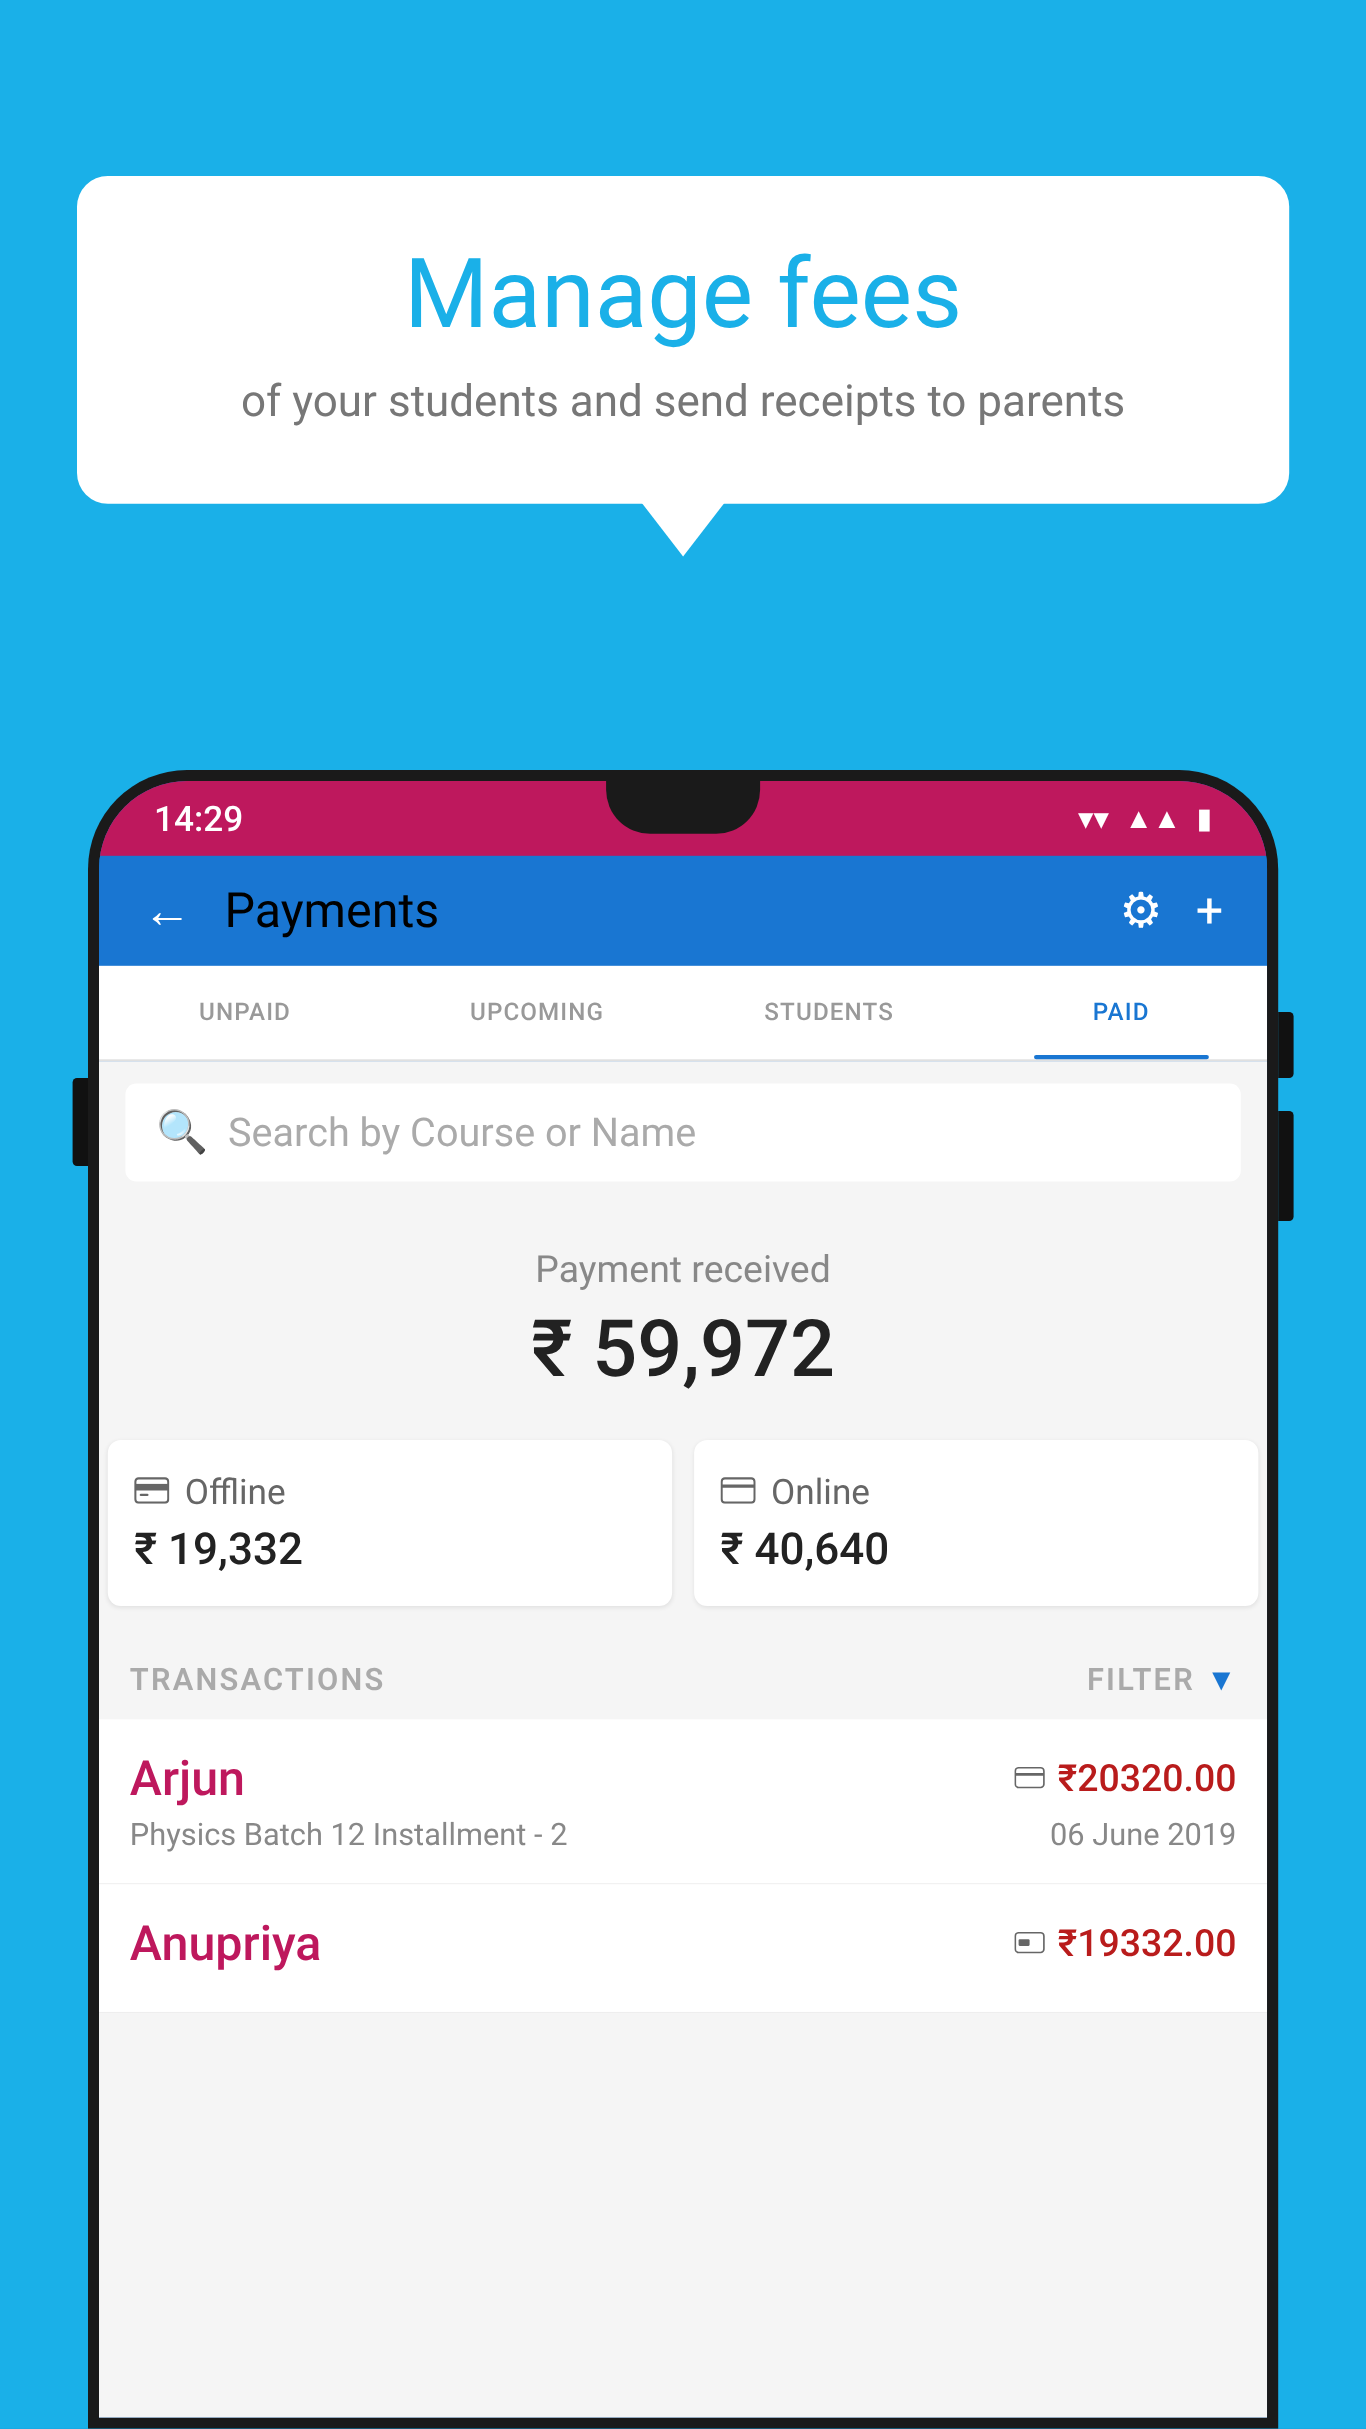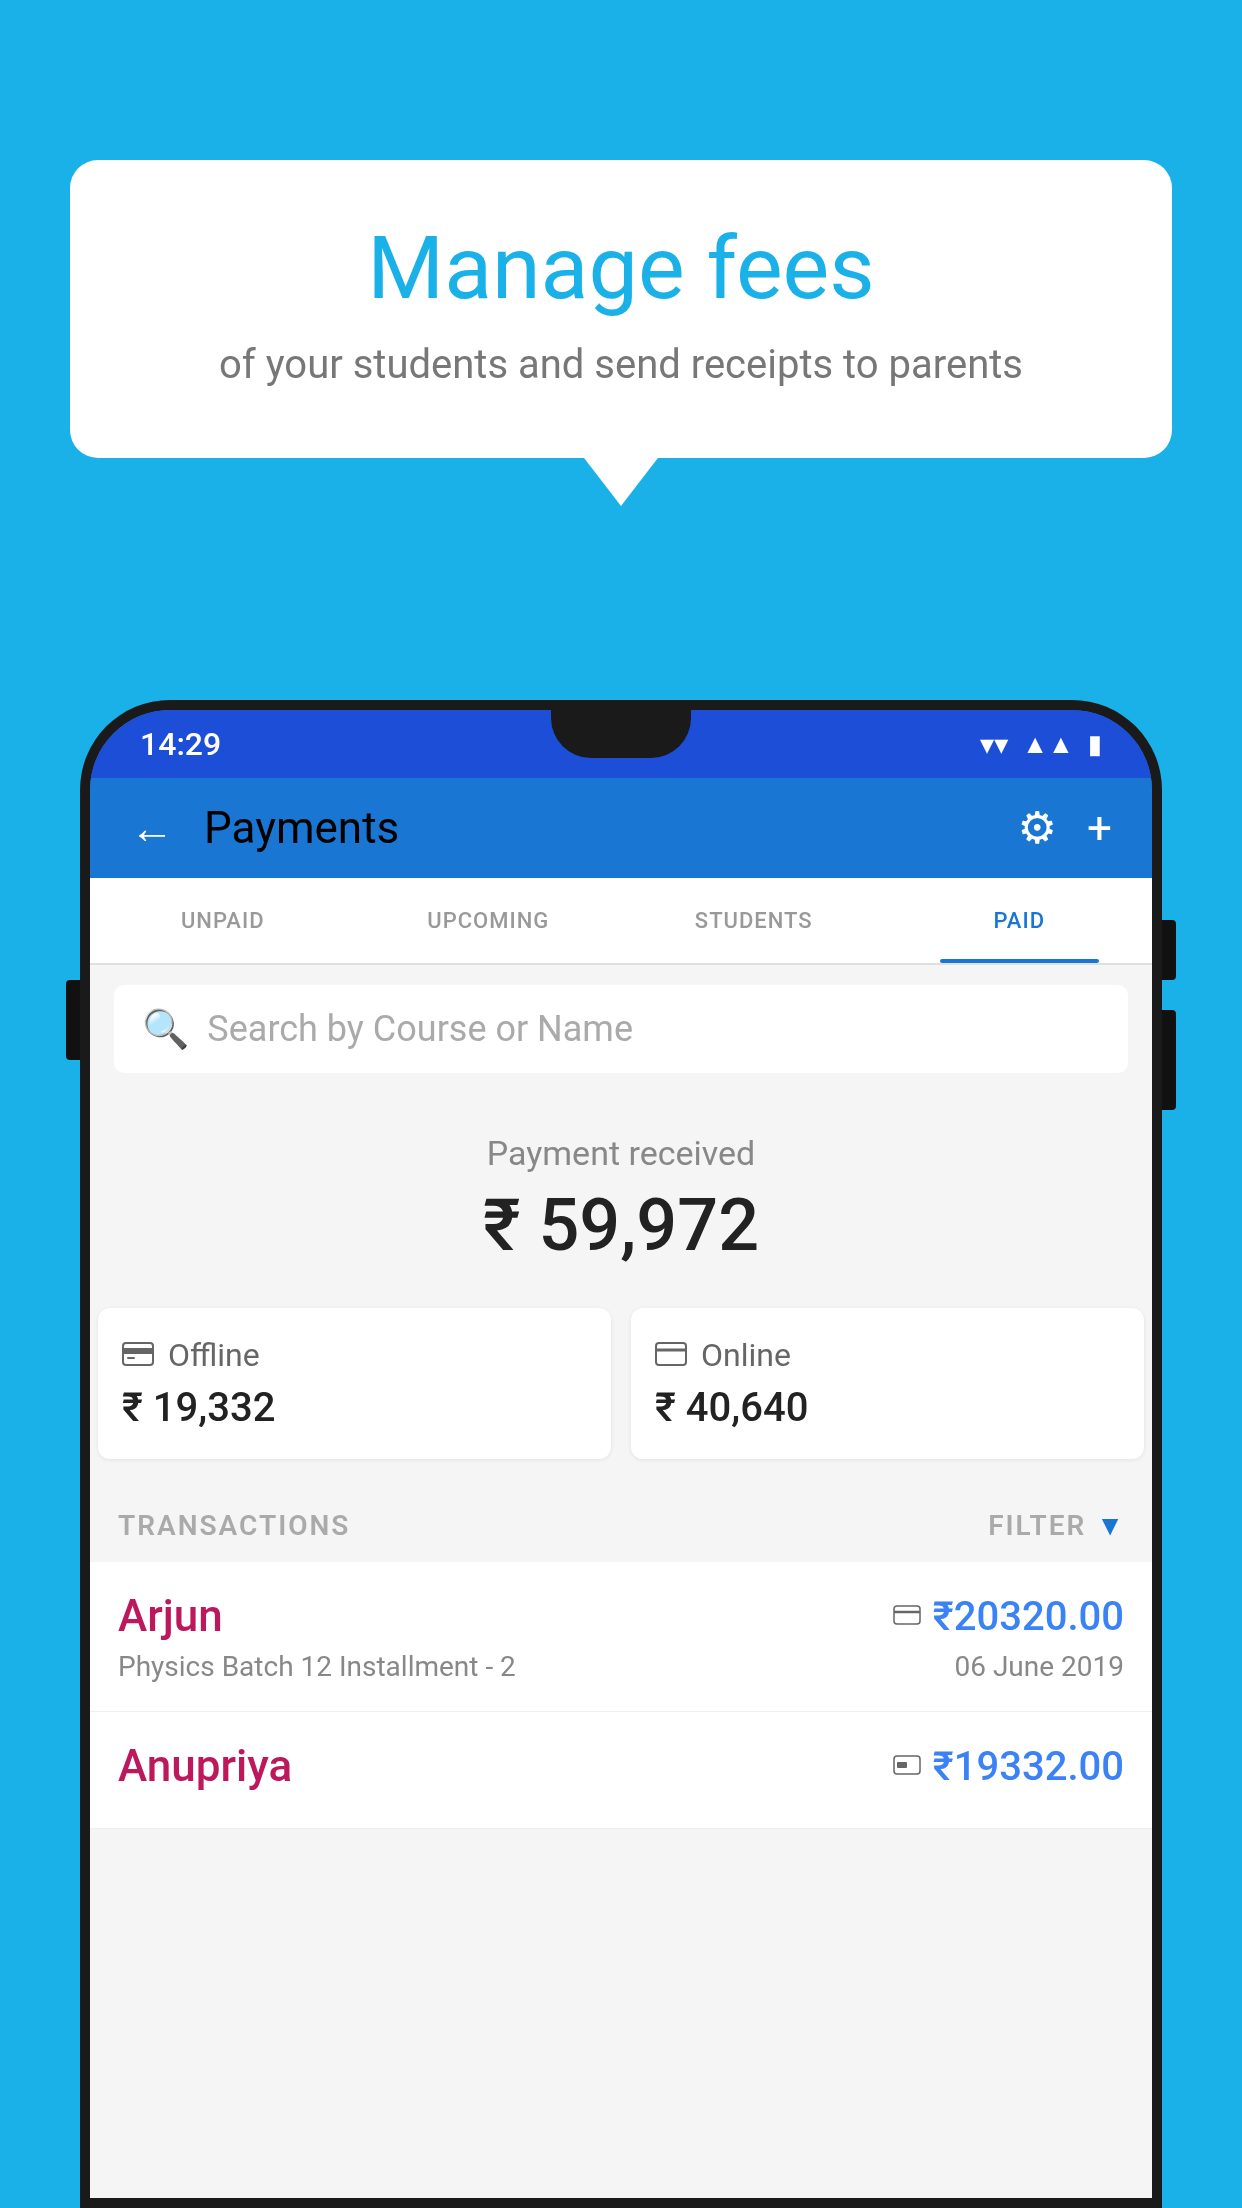--- a/index.html
+++ b/index.html
@@ -75,21 +75,21 @@
     .phone-screen {
       background: #1976d2;
       height: 100%;
       border-radius: 70px 70px 0 0;
       overflow: hidden;
       position: relative;
     }
 
     
     .status-bar {
-      background: #1d4ed8;
+      background: #be185d;
       height: 68px;
       display: flex;
       align-items: center;
       justify-content: space-between;
       padding: 0 50px;
       position: relative;
     }
 
     .status-time {
       color: white;
@@ -328,22 +328,22 @@
       align-items: center;
       gap: 12px;
     }
 
     .transaction-icon {
       color: #666;
       font-size: 28px;
     }
 
     .transaction-amount {
-      color: #3b82f6;
-      font-size: 40px;
+      color: #b91c1c;
+      font-size: 34px;
       font-weight: 500;
     }
 
     .transaction-bottom {
       display: flex;
       justify-content: space-between;
     }
 
     .transaction-course {
       color: #888;

